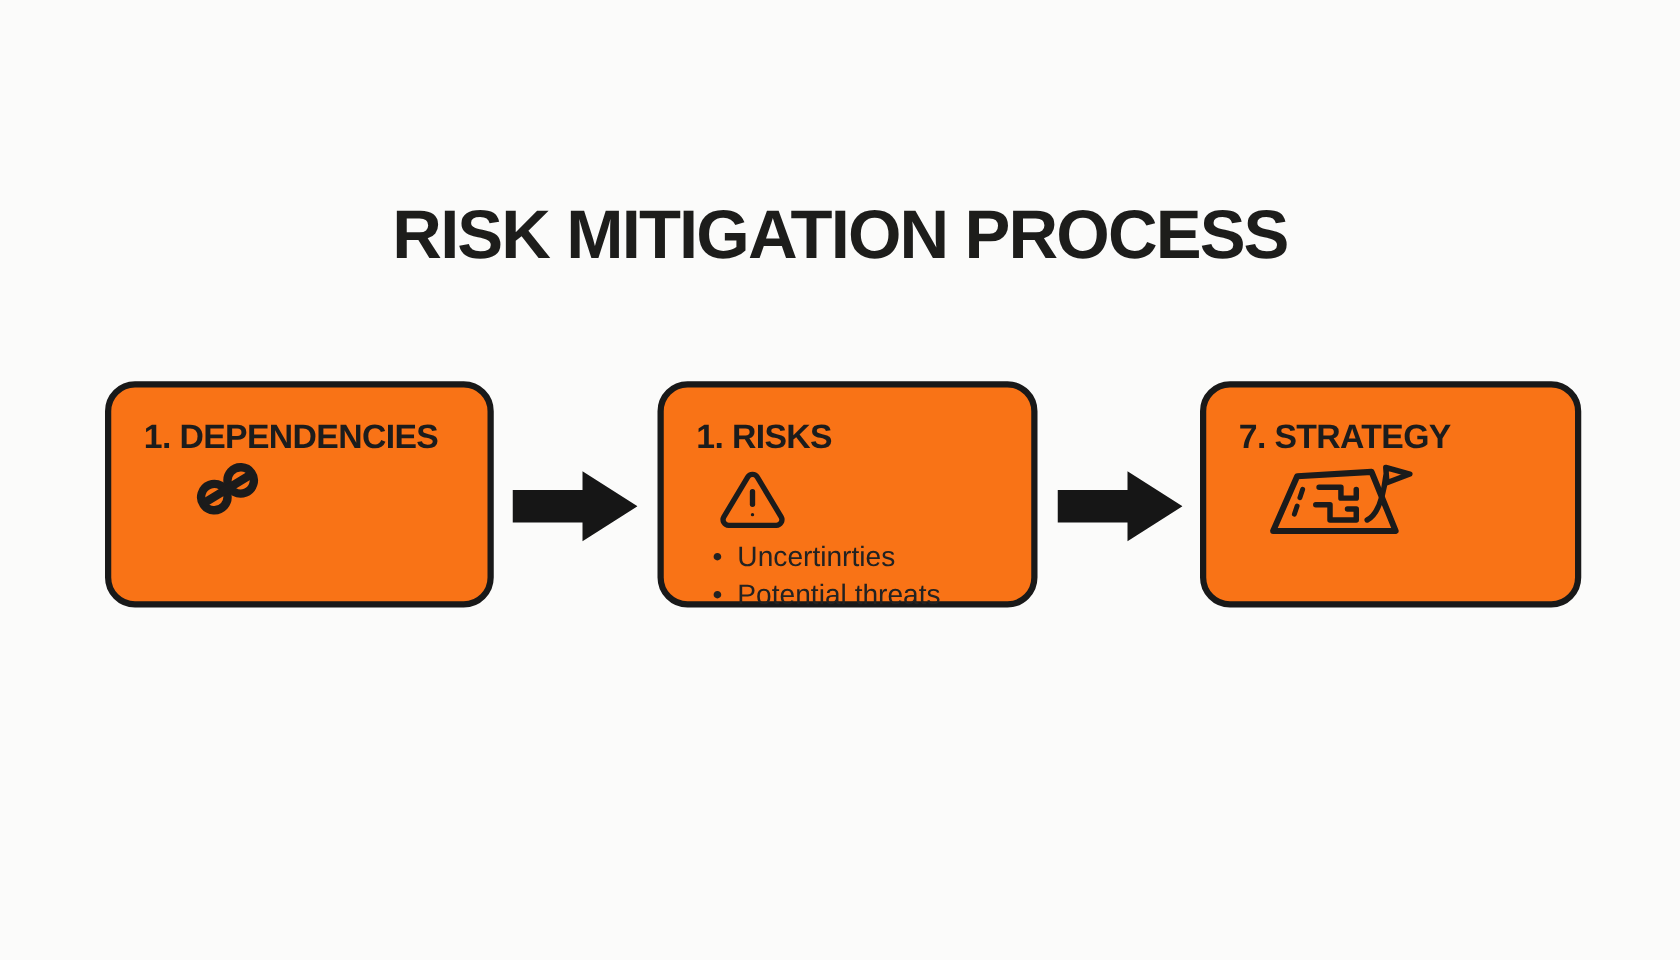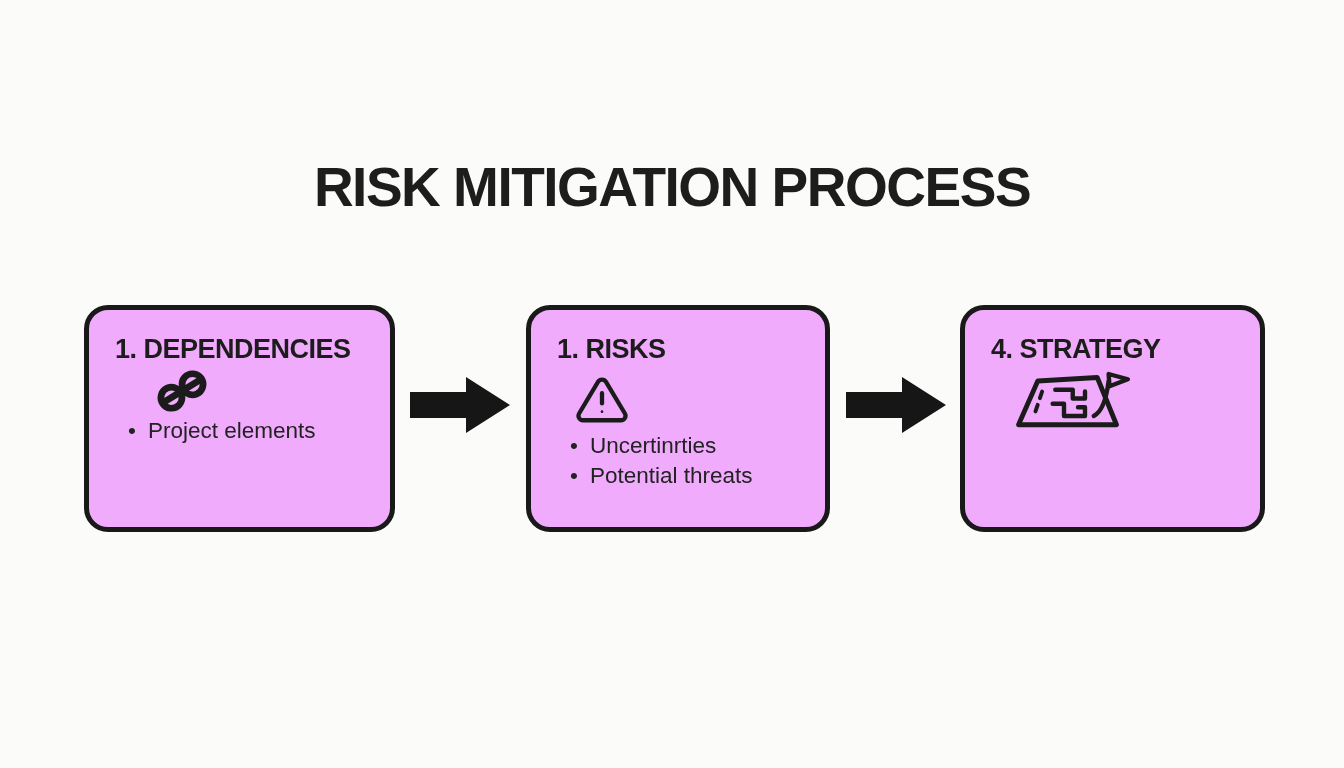--- a/index.html
+++ b/index.html
@@ -7,22 +7,22 @@
     width:1344px;height:768px;position:relative;overflow:hidden;
     background:#fbfbfa;color:#1b1b1b;
     font-family:"Liberation Sans", sans-serif;
   }
   .title{
     position:absolute;left:0;right:0;top:144px;margin:11px;
     text-align:center;font-size:55px;font-weight:700;letter-spacing:-1.5px;
     color:#1d1d1b;
   }
   .box{
-    position:absolute;top:305px;height:227px;box-sizing:border-box;
-    border:5px solid #191919;border-radius:24px;background:#f0abfc;
+    position:absolute;top:305px;height:181px;box-sizing:border-box;
+    border:5px solid #191919;border-radius:24px;background:#f97316;
     padding:24px 32px 0 26px;
   }
   .box-1{left:84px;width:311px}
   .box-2{left:526px;width:304px}
   .box-3{left:960px;width:305px}
   .step-heading{
     margin:0;font-size:27px;font-weight:700;letter-spacing:-0.5px;color:#1c1c1c;
   }
   .icon-wrap{display:block}
   .box-1 .icon-wrap{margin:3px 0 0 36px;height:46px}
@@ -45,23 +45,20 @@
 
 <section class="box box-1">
   <h2 class="step-heading">1. DEPENDENCIES</h2>
   <span class="icon-wrap">
     <svg width="62" height="46" viewBox="0 0 64 48" fill="none" stroke="#1b1b1b" stroke-width="7" stroke-linecap="round">
       <path d="M 31.83 29.09 A 11 11 0 1 1 26.5 21.47"></path>
       <path d="M 32.17 18.91 A 11 11 0 1 1 37.5 26.53"></path>
       <path d="M 14 35 L 50 13"></path>
     </svg>
   </span>
-  <ul class="bullets">
-    <li>Project elements</li>
-  </ul>
 </section>
 
 <span class="arrow arrow-1">
   <svg width="100" height="62" viewBox="0 0 100 62">
     <polygon points="0,18 56,18 56,3 100,31 56,59 56,44 0,44" fill="#161616"></polygon>
   </svg>
 </span>
 
 <section class="box box-2">
   <h2 class="step-heading">1. RISKS</h2>
@@ -78,21 +75,21 @@
   </ul>
 </section>
 
 <span class="arrow arrow-2">
   <svg width="100" height="62" viewBox="0 0 100 62">
     <polygon points="0,18 56,18 56,3 100,31 56,59 56,44 0,44" fill="#161616"></polygon>
   </svg>
 </span>
 
 <section class="box box-3">
-  <h2 class="step-heading">4. STRATEGY</h2>
+  <h2 class="step-heading">7. STRATEGY</h2>
   <span class="icon-wrap">
     <svg width="128" height="70" viewBox="0 0 140 80" fill="none" stroke="#1b1b1b" stroke-width="5.5" stroke-linecap="round" stroke-linejoin="round">
 
       <polygon points="32,16 100,12 122,66 10,66"></polygon>
 
       <path d="M 37 28 L 27 58" stroke-dasharray="8 8" stroke-width="4.5"></path>
 
       <path d="M 52 26 H 72 V 36 H 86 V 28" stroke-width="5"></path>
       <path d="M 49 42 H 62 V 56 H 86 V 46 H 78" stroke-width="5"></path>
 

